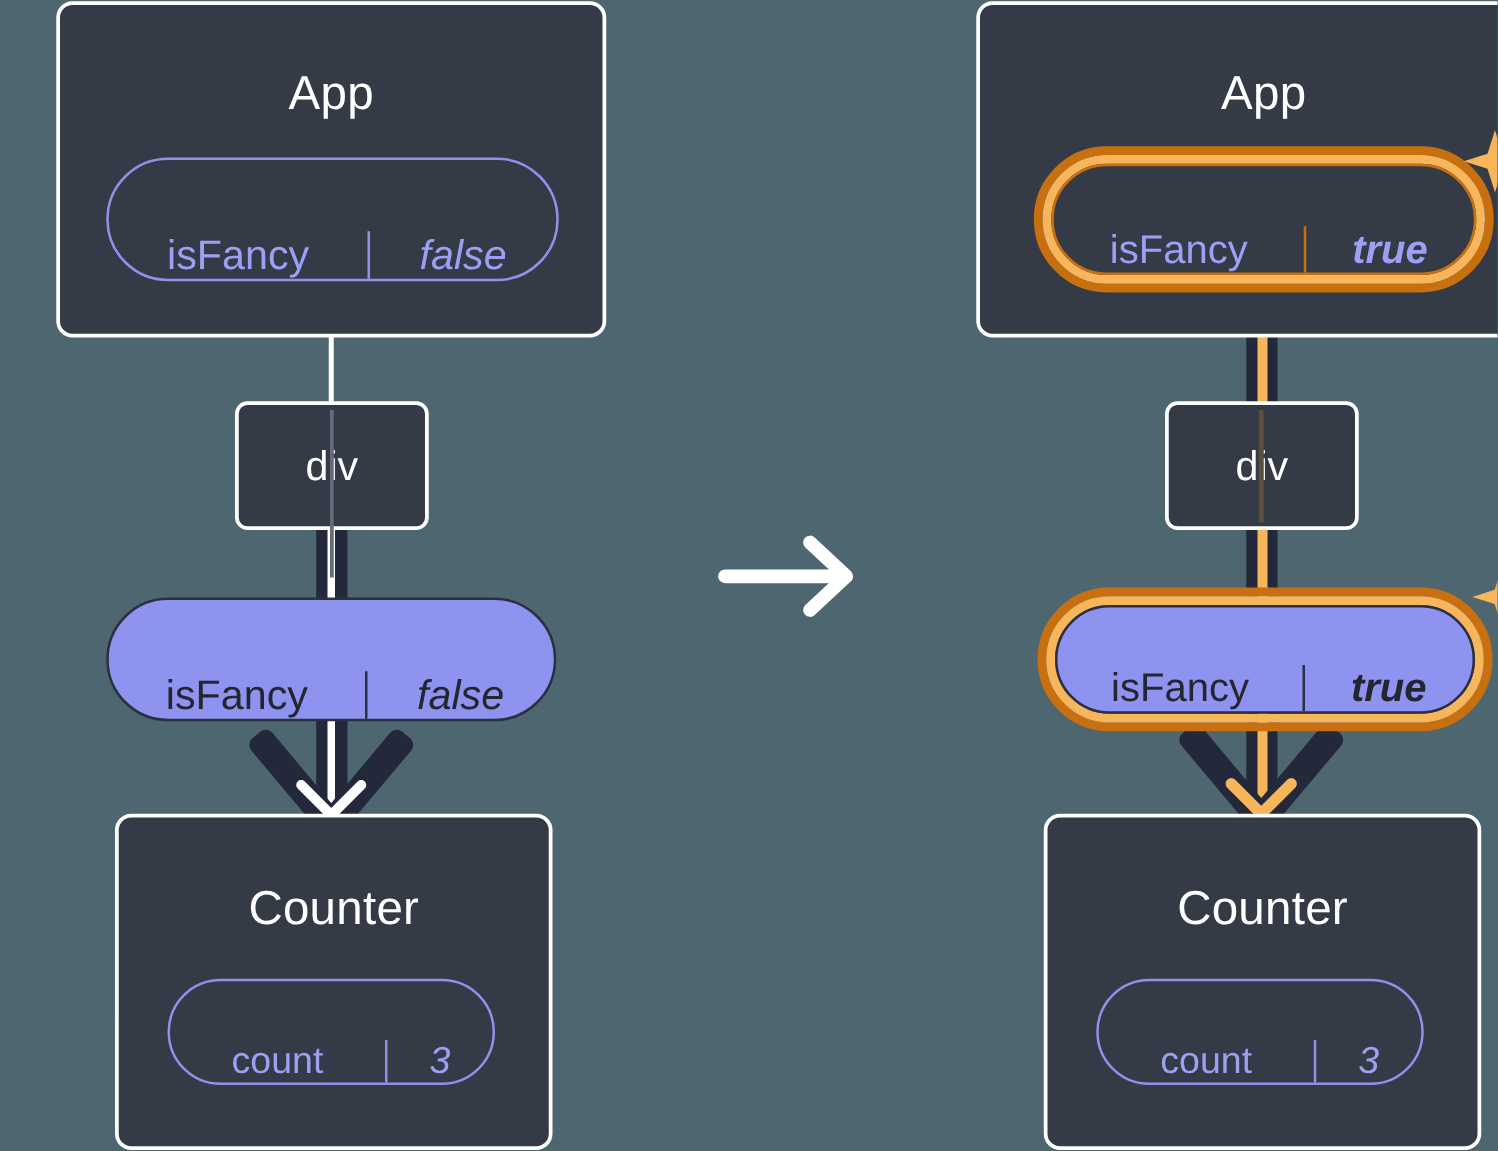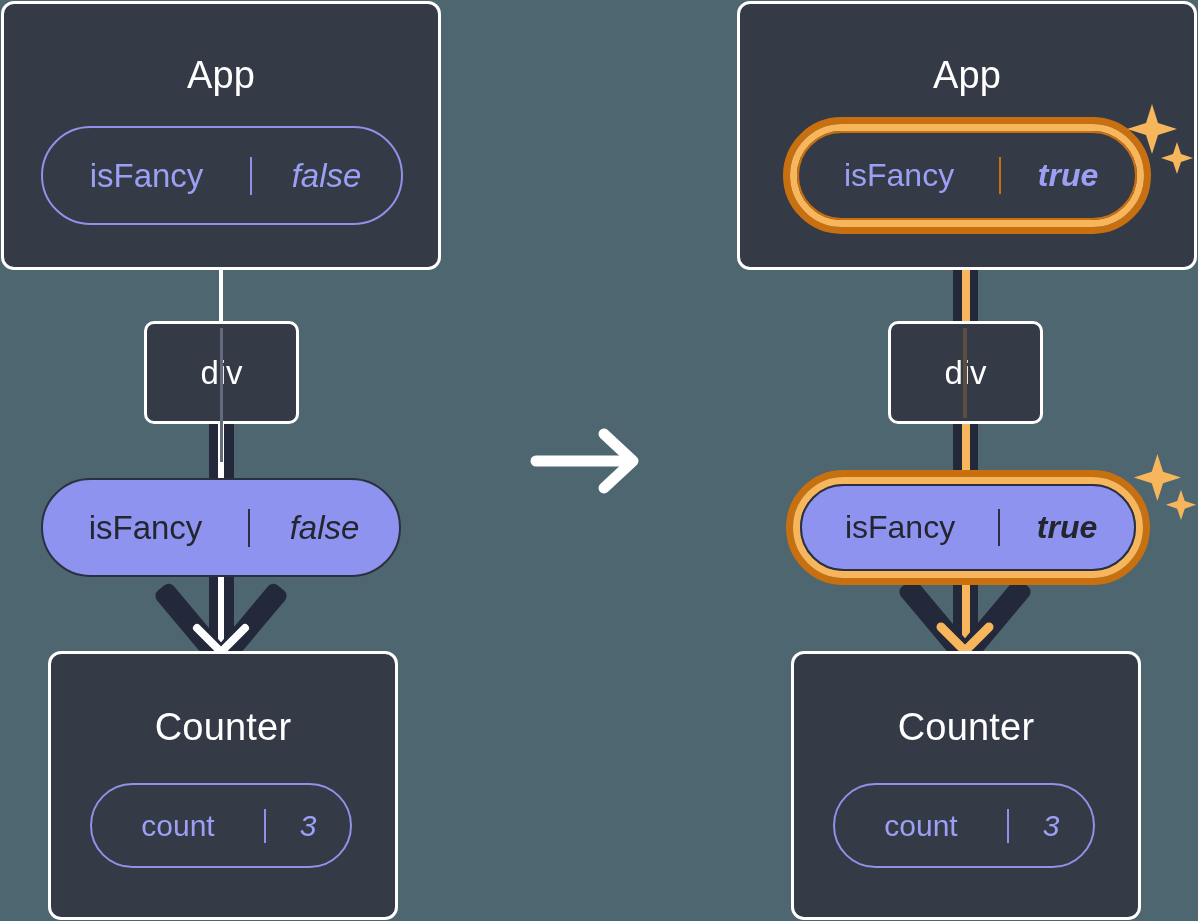--- a/index.html
+++ b/index.html
@@ -15,20 +15,21 @@
     overflow: hidden;
     font-family: "Liberation Sans", sans-serif;
     -webkit-font-smoothing: antialiased;
   }
 
   .stage {
     position: absolute;
     inset: 0;
     width: 1012px;
     height: 921px;
+    margin-left: 44px;
   }
 
   
   .cbox {
     position: absolute;
     background: #343a46;
     border: 3px solid #ffffff;
     border-radius: 13px;
     box-sizing: border-box;
     z-index: 6;
@@ -58,21 +59,21 @@
     color: #ffffff;
     font-size: 33px;
     z-index: 6;
   }
 
   
   .pill {
     position: absolute;
     box-sizing: border-box;
     display: flex;
-    align-items: center;
+    align-items: flex-end;
     z-index: 8;
   }
   .pill-outline {
     background: transparent;
     border: 2px solid #8f92e8;
     border-radius: 999px;
   }
   .pill-solid {
     background: #8f93f0;
     border: 2px solid #2b3040;

